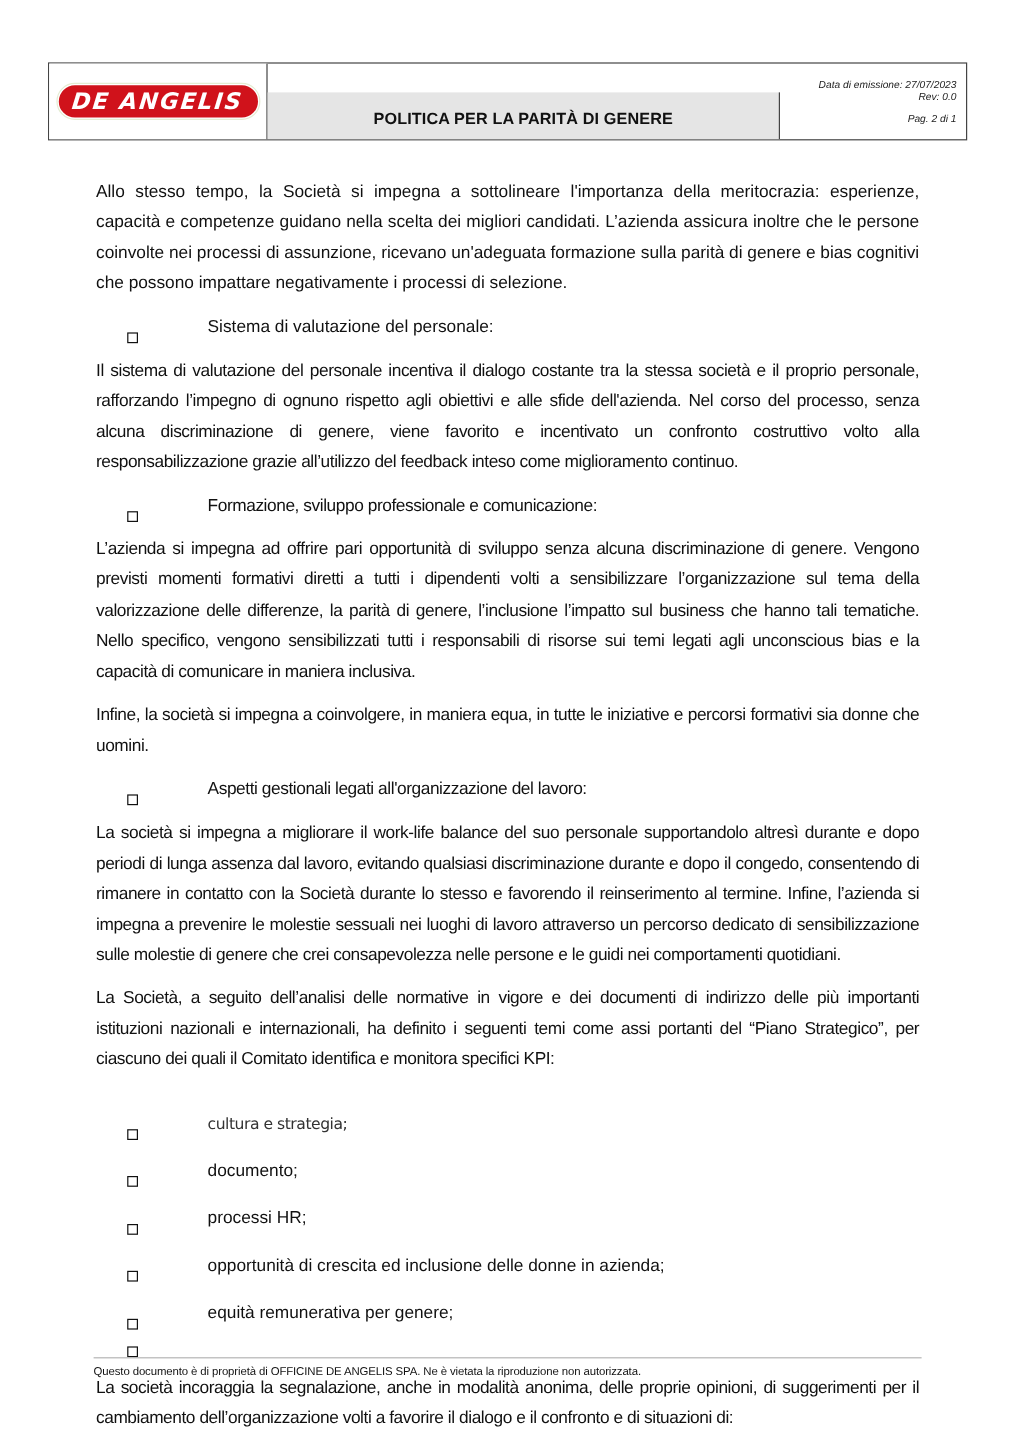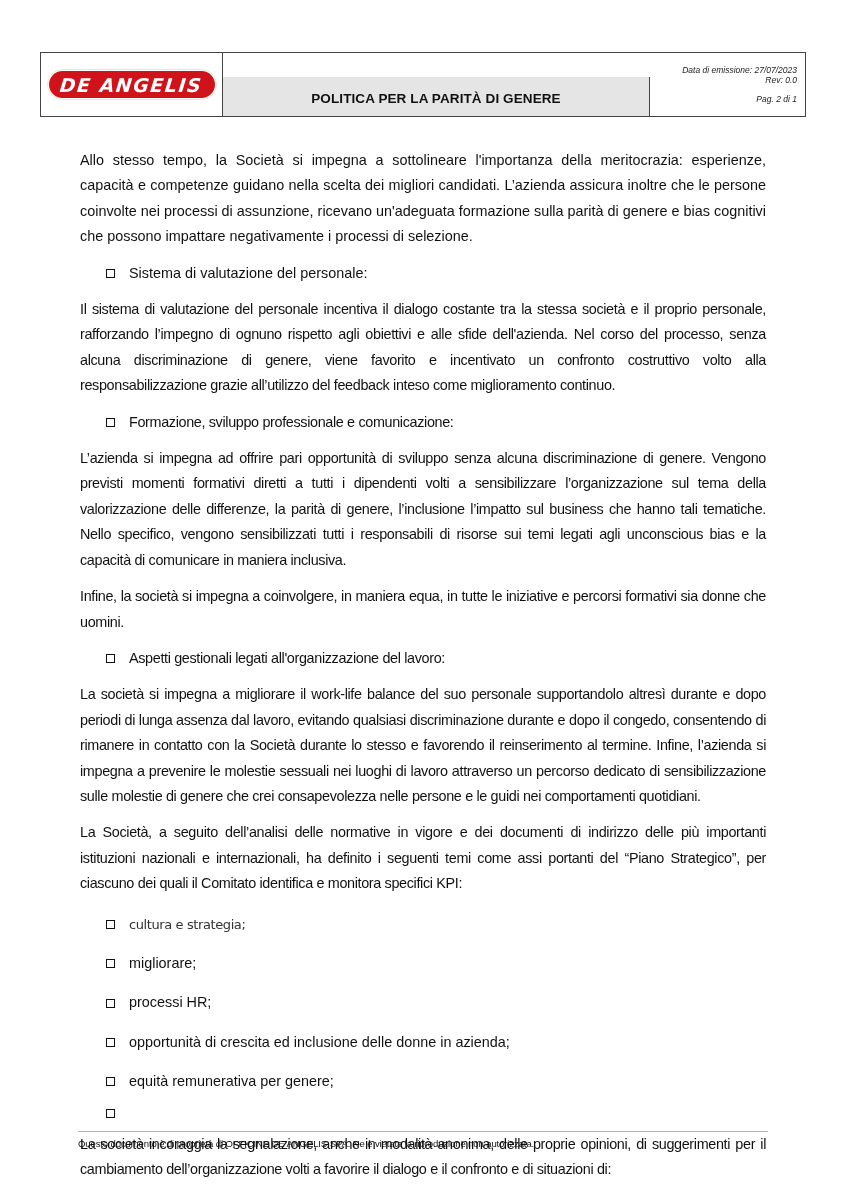--- a/index.html
+++ b/index.html
@@ -99,36 +99,37 @@
       margin: 0 0 11px 0;
       text-align: justify;
     }
     .content p.narrow {
       font-family: "Liberation Sans", sans-serif;
       font-stretch: condensed;
       letter-spacing: -0.35px;
     }
     .bullet {
       display: flex;
-      align-items: center;
+      align-items: flex-end;
       margin: 0 0 11px 26px;
+      gap: 44px;
     }
     .bullet .box {
       width: 9px;
       height: 9px;
       border: 1.4px solid #111;
       box-sizing: border-box;
       margin-right: 14px;
       flex-shrink: 0;
     }
     .bullet.narrow .label {
       letter-spacing: -0.35px;
     }
     .kpi-list {
-      margin-top: 15px;
+      margin-top: 28px;
     }
     .kpi-list .bullet {
       margin-bottom: 14px;
     }
     .kpi-list .bullet.light .label {
       font-family: "DejaVu Sans", sans-serif;
       font-size: 13px;
       color: #333;
       letter-spacing: -0.4px;
     }
@@ -200,21 +201,21 @@
 
   <p class="narrow">La Società, a seguito dell’analisi delle normative in vigore e dei documenti di indirizzo delle più importanti istituzioni nazionali e internazionali, ha definito i seguenti temi come assi portanti del “Piano Strategico”, per ciascuno dei quali il Comitato identifica e monitora specifici KPI:</p>
 
   <div class="kpi-list">
     <div class="bullet light">
       <span class="box"></span>
       <span class="label">cultura e strategia;</span>
     </div>
     <div class="bullet">
       <span class="box"></span>
-      <span class="label">migliorare;</span>
+      <span class="label">documento;</span>
     </div>
     <div class="bullet">
       <span class="box"></span>
       <span class="label">processi HR;</span>
     </div>
     <div class="bullet">
       <span class="box"></span>
       <span class="label">opportunità di crescita ed inclusione delle donne in azienda;</span>
     </div>
     <div class="bullet">

